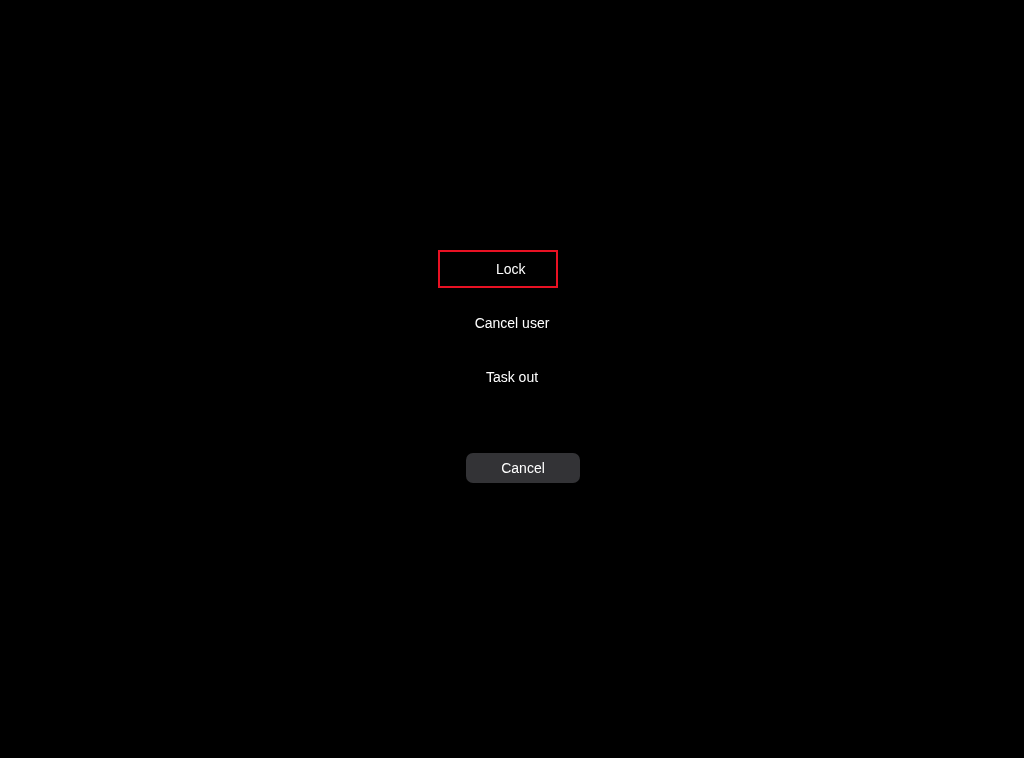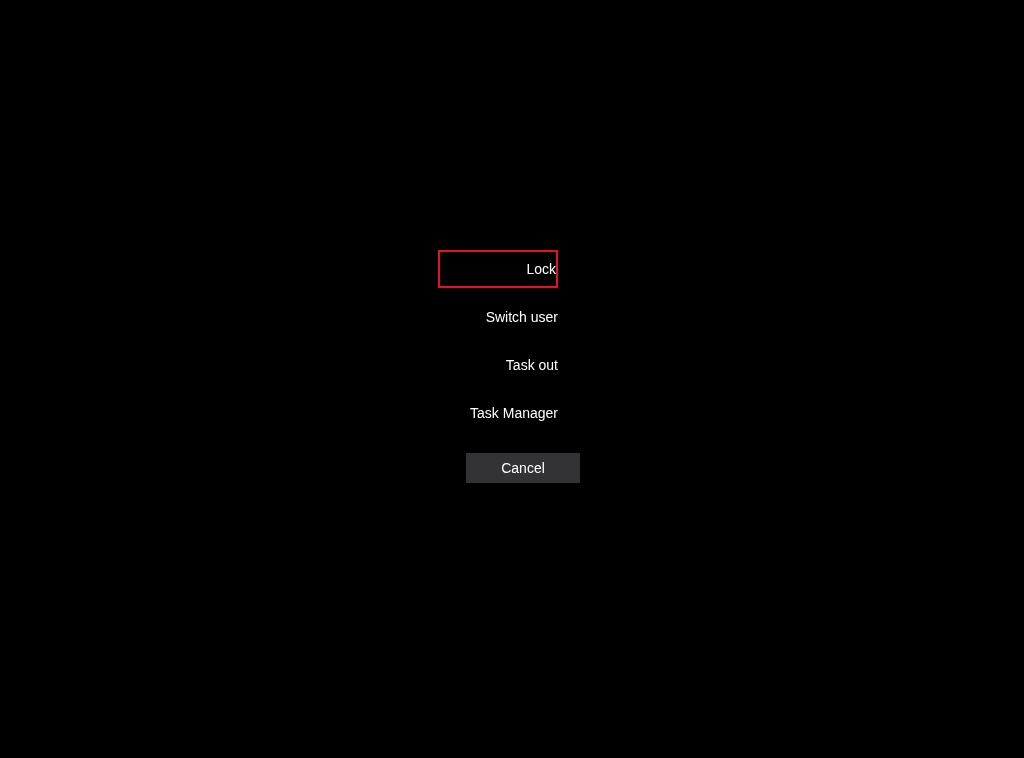--- a/index.html
+++ b/index.html
@@ -30,23 +30,23 @@
       display: block;
       width: 120px;
       height: 38px;
       line-height: 38px;
       padding-left: 28px;
       color: #ffffff;
       font-size: 14px;
       font-weight: 400;
       background: transparent;
       border: none;
-      text-align: right;
+      text-align: center;
       cursor: pointer;
-      margin-bottom: 10px;
+      margin-bottom: 16px;
       white-space: nowrap;
     }
     
     .option-item.highlighted {
       border: 2.5px solid #e81123;
       padding-left: 25.5px;
       line-height: 33px;
       height: 38px;
     }
     
@@ -54,28 +54,27 @@
       position: absolute;
       left: 466px;
       top: 453px;
       width: 114px;
       height: 30px;
       background-color: #333336;
       color: #ffffff;
       font-size: 14px;
       font-weight: 400;
       border: none;
-      border-radius: 0;
+      border-radius: 7px;
       cursor: pointer;
       font-family: inherit;
     }
   </style>
 </head>
 <body>
 
 <div class="security-options">
   <button class="option-item highlighted">Lock</button>
-  <button class="option-item">Switch user</button>
+  <button class="option-item">Cancel user</button>
   <button class="option-item">Task out</button>
-  <button class="option-item">Task Manager</button>
 </div>
 
 <button class="cancel-button">Cancel</button>
 
 </body></html>

